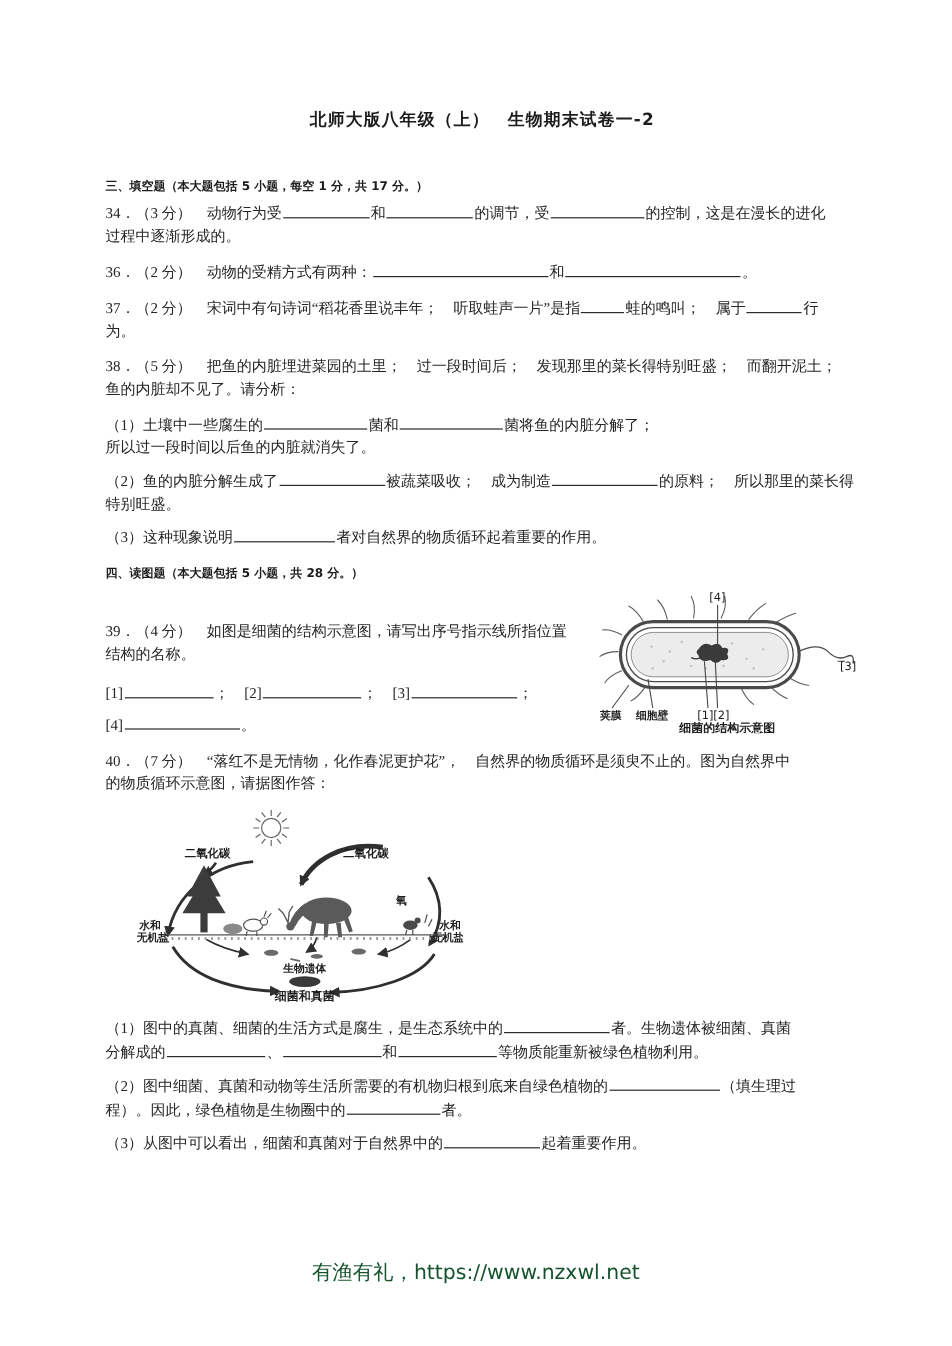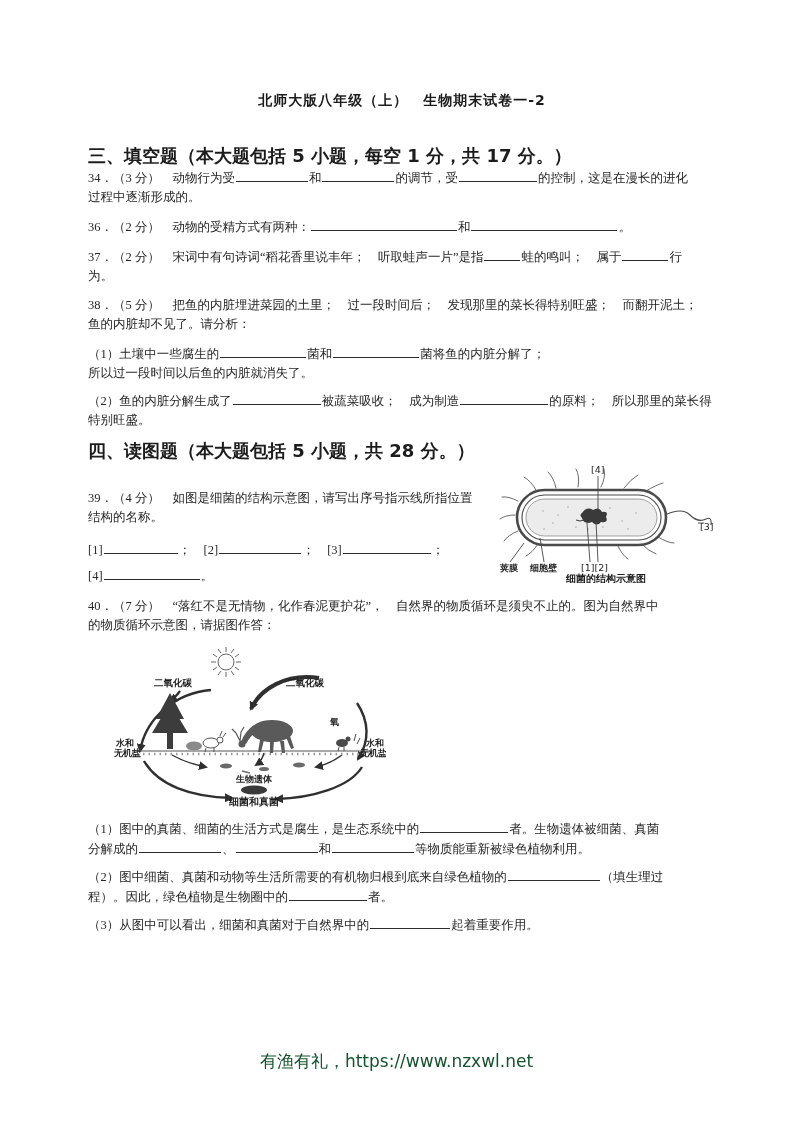--- a/index.html
+++ b/index.html
@@ -9,21 +9,21 @@
     font-size:12.5px;line-height:19px;
   }
   .content{padding:88px 60px 0 88px;width:628px;}
   .title{
     font-family:"DejaVu Sans","Liberation Sans",sans-serif;
     font-size:14px;font-weight:bold;text-align:center;color:#1c1c1c;
     margin:0 0 34px 0;letter-spacing:1px;line-height:25px;
   }
   .sec-header{
     font-family:"DejaVu Sans","Liberation Sans",sans-serif;
-    font-weight:bold;font-size:18px;color:#1c1c1c;
+    font-weight:bold;font-size:10px;color:#1c1c1c;
     margin:12px 0 4px 0;line-height:17px;
   }
   .q{margin:0 0 10px 0;white-space:pre-wrap;}
   .qpart{margin:0 0 8px 0;white-space:pre-wrap;}
   .blank{
     display:inline-block;height:13px;margin:0 1px;
     border-bottom:1px solid #2b2b2b;
   }
   .q39-row{display:flex;gap:8px;margin:0 0 8px 0;align-items:flex-end;}
   .q39-left{width:402px;}
@@ -58,20 +58,21 @@
 过程中逐渐形成的。</p>
     <p class="q">36．（2 分）　动物的受精方式有两种：<span class="blank" style="width: 146px;"></span>和<span class="blank" style="width: 146px;"></span>。</p>
     <p class="q">37．（2 分）　宋词中有句诗词“稻花香里说丰年；　听取蛙声一片”是指<span class="blank" style="width: 36px;"></span>蛙的鸣叫；　属于<span class="blank" style="width: 46px;"></span>行
 为。</p>
     <p class="q">38．（5 分）　把鱼的内脏埋进菜园的土里；　过一段时间后；　发现那里的菜长得特别旺盛；　而翻开泥土；
 鱼的内脏却不见了。请分析：</p>
     <p class="qpart">（1）土壤中一些腐生的<span class="blank" style="width: 86px;"></span>菌和<span class="blank" style="width: 86px;"></span>菌将鱼的内脏分解了；
 所以过一段时间以后鱼的内脏就消失了。</p>
     <p class="qpart">（2）鱼的内脏分解生成了<span class="blank" style="width: 88px;"></span>被蔬菜吸收；　成为制造<span class="blank" style="width: 88px;"></span>的原料；　所以那里的菜长得
 特别旺盛。</p>
+    <p class="qpart">（3）这种现象说明<span class="blank" style="width: 84px;"></span>者对自然界的物质循环起着重要的作用。</p>
 
     <div class="sec-header">四、读图题（本大题包括 5 小题，共 28 分。）</div>
 
     <div class="q39-row">
       <div class="q39-left">
         <p class="q">39．（4 分）　如图是细菌的结构示意图，请写出序号指示线所指位置
 结构的名称。</p>
         <p class="ans">[1]<span class="blank" style="width: 74px;"></span>；　[2]<span class="blank" style="width: 82px;"></span>；　[3]<span class="blank" style="width: 88px;"></span>；
 [4]<span class="blank" style="width: 96px;"></span>。</p>
       </div>

